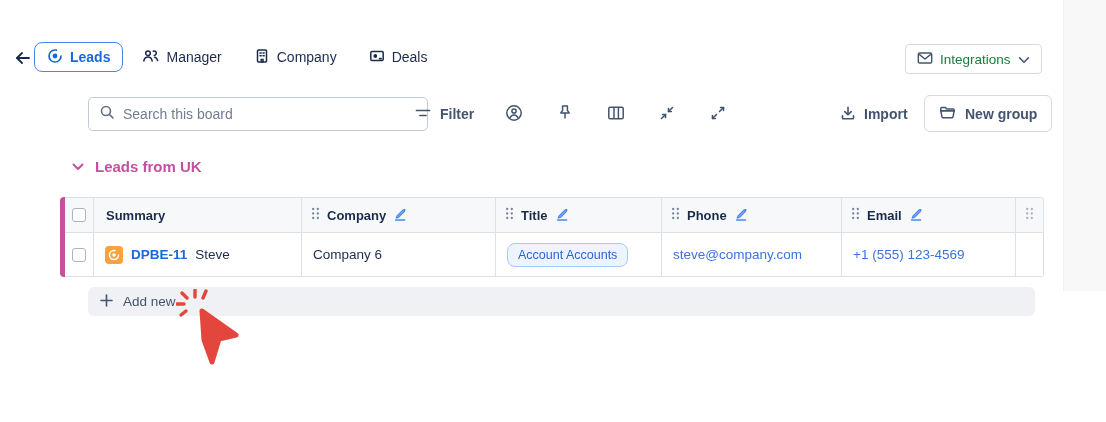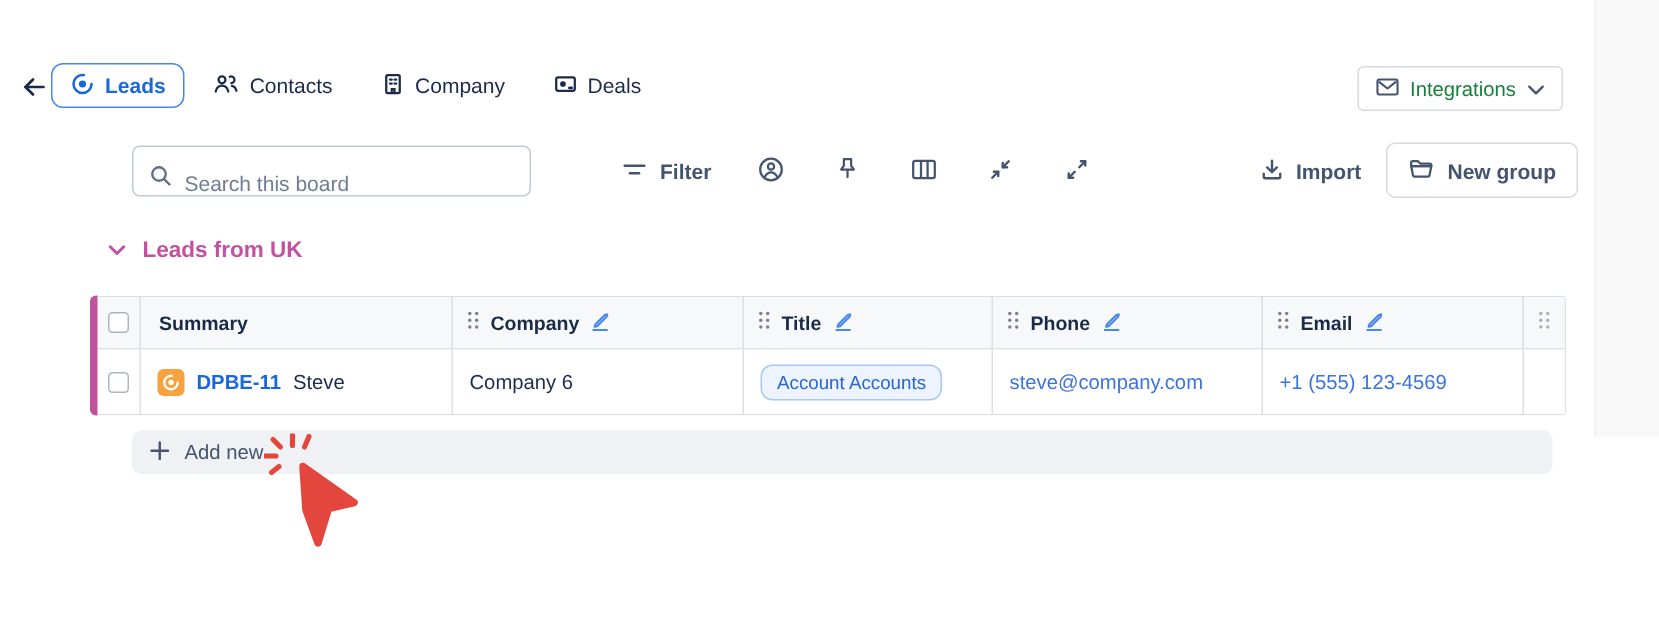--- a/index.html
+++ b/index.html
@@ -15,22 +15,22 @@
   .tabs { position:absolute; left:34px; top:42px; height:30px; display:flex; align-items:center; gap:6px; }
   .tab { display:flex; align-items:center; gap:7px; height:30px; padding:0 12px; border-radius:8px;
          font-size:14px; font-weight:500; color:#1d2b4f; border:1px solid transparent; cursor:pointer;
          background:none; font-family:inherit; }
   .tab.active { border-color:#4688EC; color:#1868DB; font-weight:600; }
   .integrations-btn { position:absolute; top:44px; left:905px; height:30px; display:flex; align-items:center;
          gap:7px; padding:0 11px; border:1px solid #d5d9e0; border-radius:4px; background:#fff;
          font-size:13.5px; color:#15803d; font-weight:500; cursor:pointer; font-family:inherit; }
 
   
-  .search-box { position:absolute; left:88px; top:97px; width:266px; height:34px; border:1px solid #c3c9d2;
-         border-radius:5px; display:flex; align-items:flex-end; gap:8px; padding:0 10px; background:#fff; }
+  .search-box { position:absolute; left:88px; top:97px; width:340px; height:34px; border:1px solid #c3c9d2;
+         border-radius:5px; display:flex; align-items:center; gap:8px; padding:0 10px; background:#fff; }
   .search-box input { border:none; outline:none; flex:1; font-size:14px; color:#1d2b4f;
          font-family:inherit; background:transparent; }
   .search-box input::placeholder { color:#707d93; }
   .txt-btn { position:absolute; top:97px; height:34px; display:flex; align-items:center; gap:8px;
          font-size:14px; font-weight:600; color:#44546F; cursor:pointer; background:none; border:none;
          font-family:inherit; }
   .filter-btn { left:414px; }
   .import-btn { left:840px; }
   .tool-icons { position:absolute; left:504px; top:97px; height:34px; display:flex; align-items:center; gap:31px; }
   .icon-btn { width:20px; height:20px; display:flex; align-items:center; justify-content:center;
@@ -100,21 +100,21 @@
     </button>
     <button class="tab">
       <span>
         <svg width="17" height="16" viewBox="0 0 17 16" fill="none" stroke="#1a2b4a" stroke-width="1.5" stroke-linecap="round">
             <circle cx="6" cy="5.2" r="2.3"></circle>
             <path d="M1.8 13c.6-2.6 2.2-3.9 4.2-3.9S9.6 10.4 10.2 13"></path>
             <path d="M11.2 3.2a2.2 2.2 0 1 1 1 4.2"></path>
             <path d="M12.6 9.2c1.6.3 2.6 1.5 3 3.3"></path>
           </svg>
       </span>
-      <span>Contacts</span>
+      <span>Manager</span>
     </button>
     <button class="tab">
       <span>
         <svg width="16" height="16" viewBox="0 0 16 16" fill="none" stroke="#1a2b4a" stroke-width="1.5">
             <rect x="3.5" y="2" width="9" height="12" rx="1"></rect>
             <path d="M6 5h1.2M9 5h1.2M6 7.7h1.2M9 7.7h1.2M7.2 14v-2.6h1.8V14" stroke-linecap="round"></path>
           </svg>
       </span>
       <span>Company</span>
     </button>

